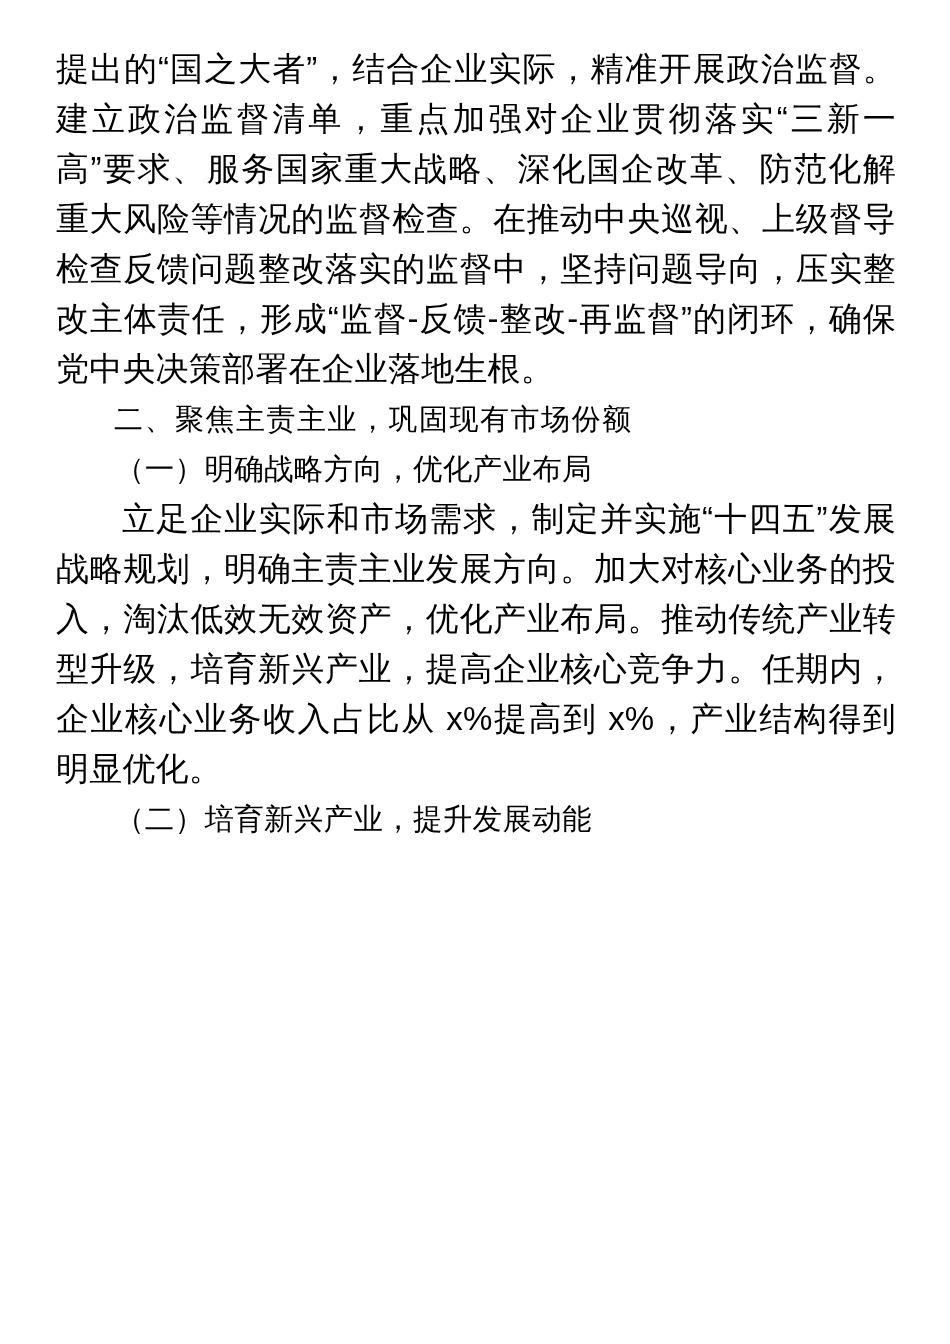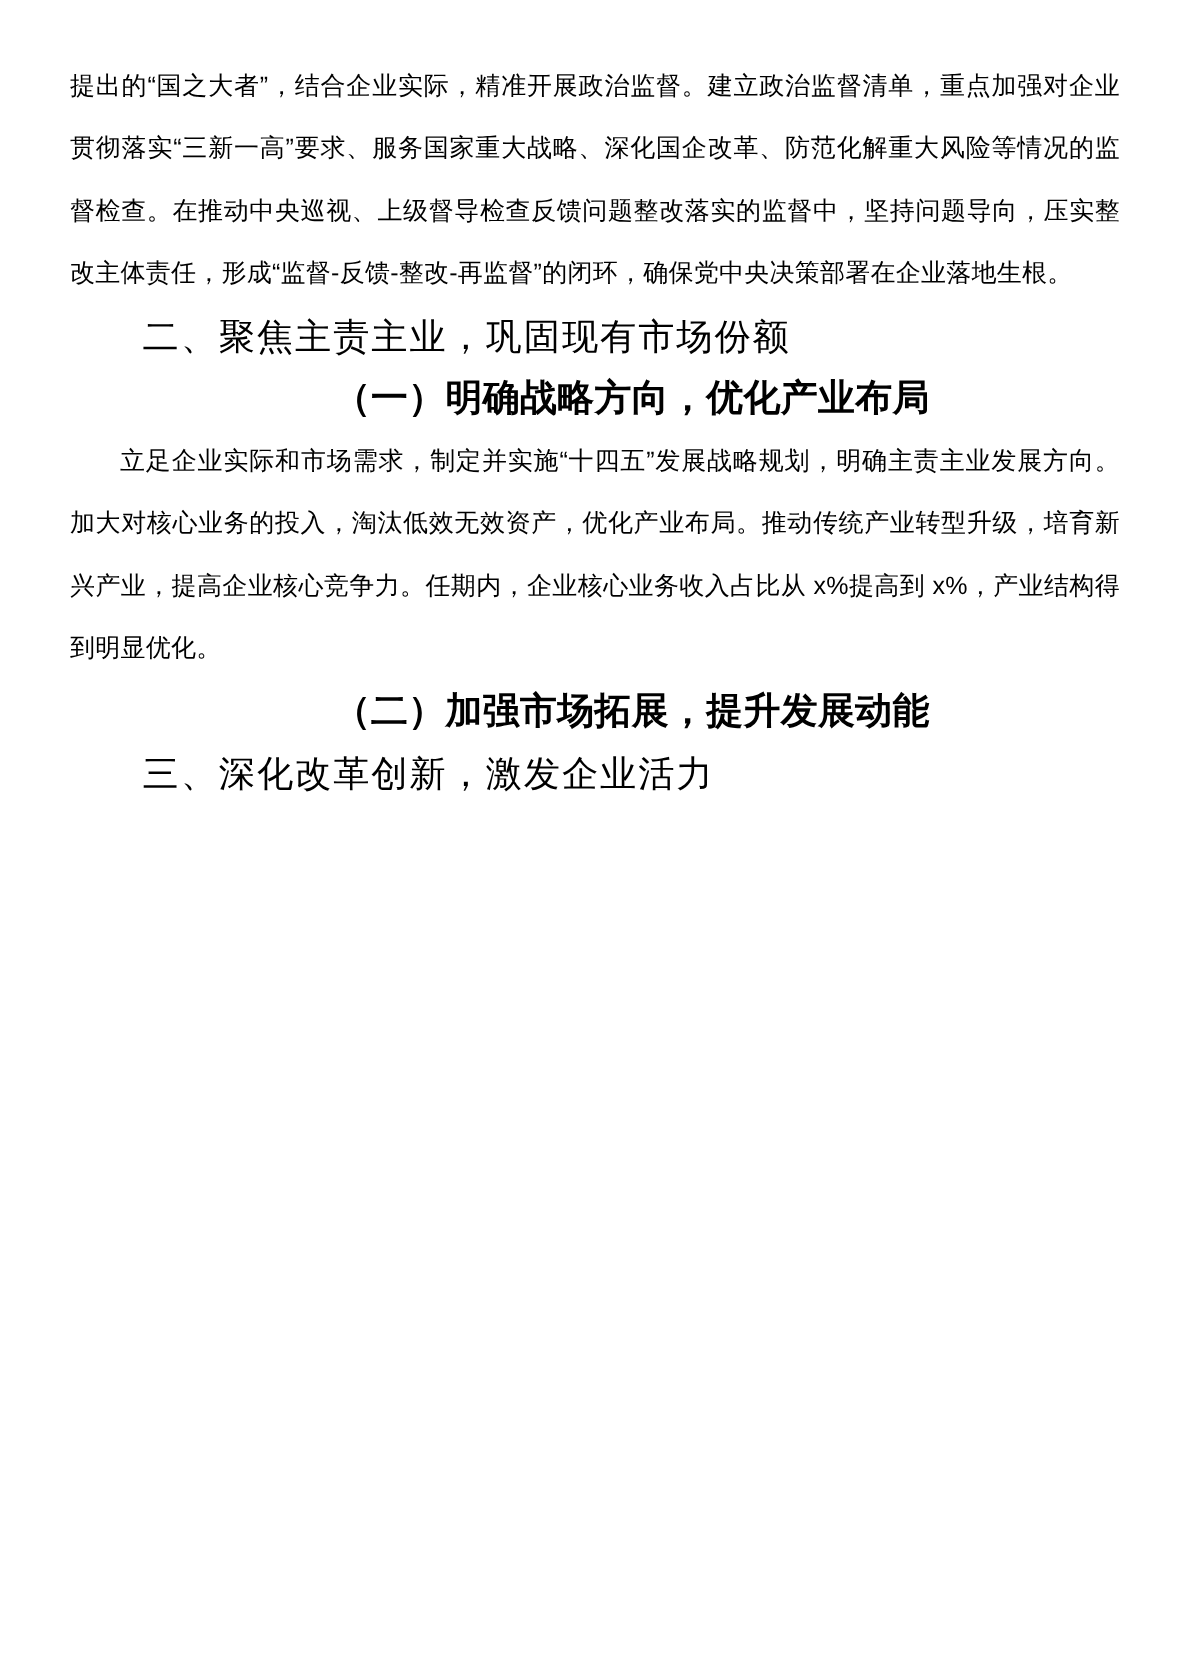--- a/index.html
+++ b/index.html
@@ -22,21 +22,21 @@
   }
   #doc-body {
     position: absolute;
     left: 56px;
     top: 44px;
     width: 840px;
   }
 
   
   .para {
-    font-size: 20px;
+    font-size: 33px;
     line-height: 50px;
     text-align: justify;
     text-justify: inter-ideograph;
     text-indent: 2em;
     margin: 0;
     letter-spacing: 0.2px;
     font-weight: 400;
     word-break: break-all;
   }
   .para.cont {
@@ -54,40 +54,39 @@
     letter-spacing: 1.5px;
     text-align: left;
   }
 
   
   .h3line {
     font-size: 29.5px;
     line-height: 50px;
     margin: 0;
     text-indent: 2em;
-    font-weight: 700;
+    font-weight: 400;
     letter-spacing: 0.3px;
-    text-align: center;
+    text-align: left;
   }
 </style>
 </head>
 <body>
 
 <div id="page">
   <div id="doc-body">
 
     <p class="para cont">提出的“国之大者”，结合企业实际，精准开展政治监督。建立政治监督清单，重点加强对企业贯彻落实“三新一高”要求、服务国家重大战略、深化国企改革、防范化解重大风险等情况的监督检查。在推动中央巡视、上级督导检查反馈问题整改落实的监督中，坚持问题导向，压实整改主体责任，形成“监督-反馈-整改-再监督”的闭环，确保党中央决策部署在企业落地生根。</p>
 
     <h2 class="h2line">二、聚焦主责主业，巩固现有市场份额</h2>
 
     <h3 class="h3line">（一）明确战略方向，优化产业布局</h3>
 
     <p class="para">立足企业实际和市场需求，制定并实施“十四五”发展战略规划，明确主责主业发展方向。加大对核心业务的投入，淘汰低效无效资产，优化产业布局。推动传统产业转型升级，培育新兴产业，提高企业核心竞争力。任期内，企业核心业务收入占比从 x%提高到 x%，产业结构得到明显优化。</p>
 
-    <h3 class="h3line">（二）加强市场拓展，提升发展动能</h3>
+    <h3 class="h3line">（二）培育新兴产业，提升发展动能</h3>
 
 
 
 
-    <h2 class="h2line">三、深化改革创新，激发企业活力</h2>
 
   </div>
 </div>
 
 </body></html>

